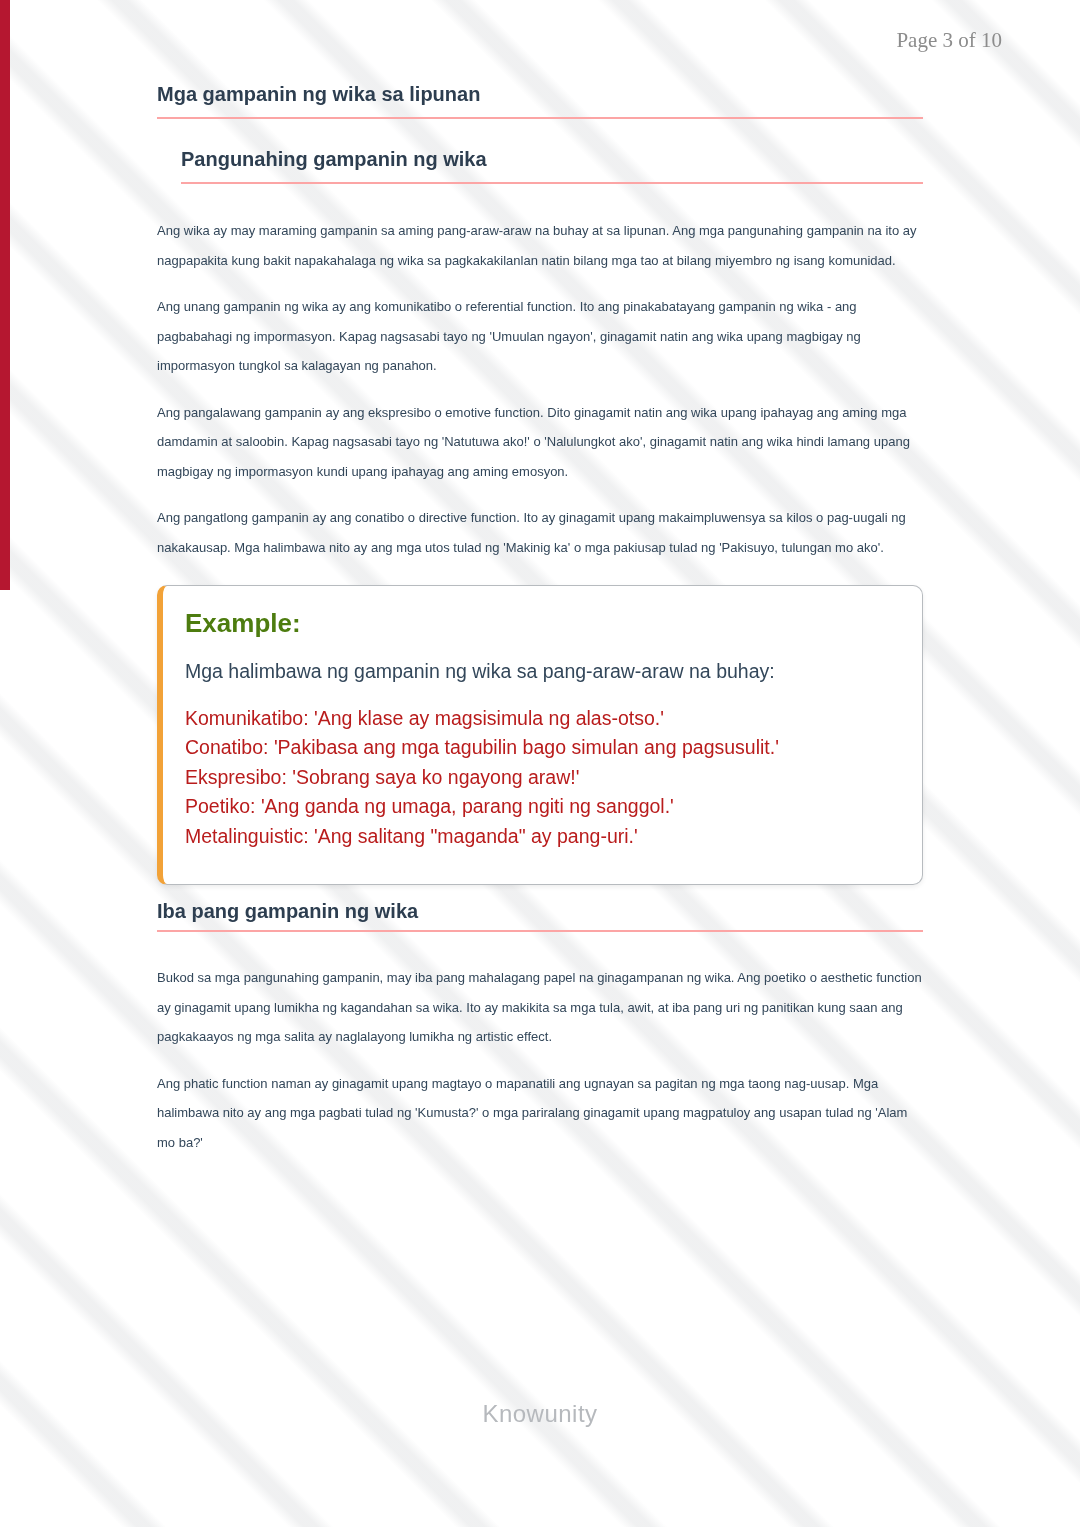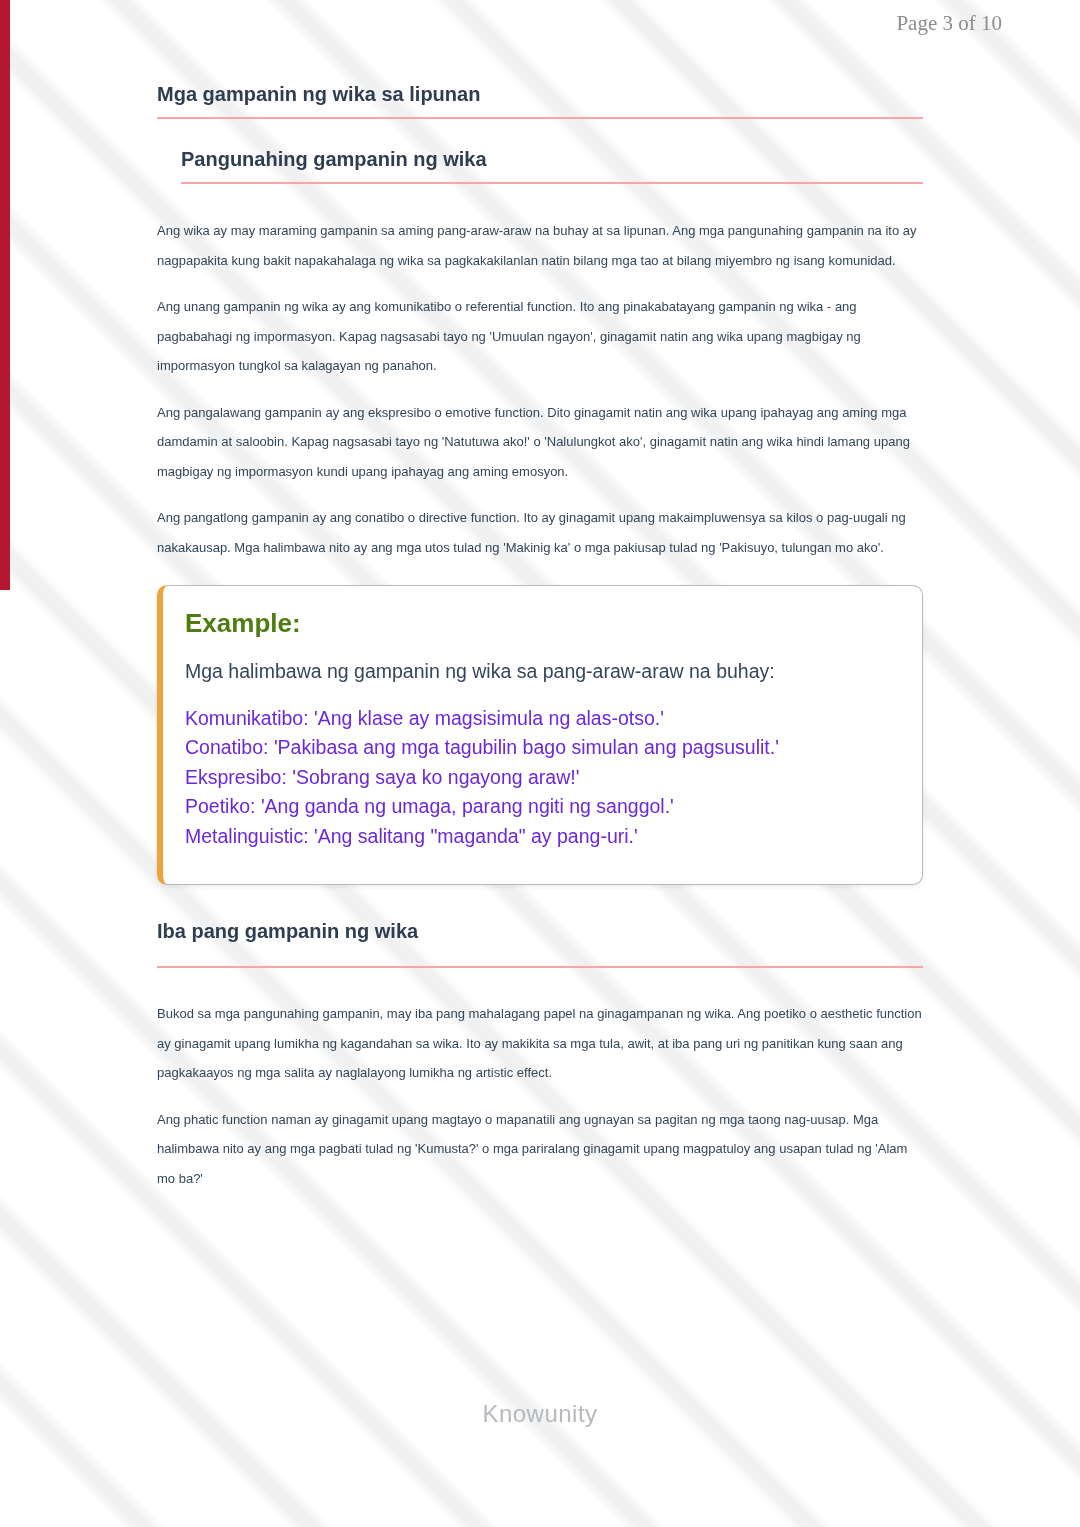--- a/index.html
+++ b/index.html
@@ -20,37 +20,37 @@
       rgba(118,124,132,0.11) 107px,
       rgba(0,0,0,0) 118px
     );
     pointer-events:none;
   }
   .accent-bar{
     position:absolute;left:0;top:0;
     width:10px;height:590px;
   }
   .page-number{
-    position:absolute;top:11px;right:78px;
+    position:absolute;top:28px;right:78px;
     font-family:"Liberation Serif","DejaVu Serif",serif;
     font-size:21px;color:#8c8c8c;
   }
   .content{
     position:absolute;left:157px;top:0;width:766px;
   }
   .heading{
     font-size:20px;font-weight:700;color:#2d3e50;
     line-height:22px;
     padding-bottom:12px;
     border-bottom:2px solid #fca5a5;
     margin:0;
   }
   .h1{margin-top:83px;}
   .h2{margin-top:29px;margin-left:24px;}
-  .h3{margin-top:35px;padding-bottom:24px;}
+  .h3{margin-top:15px;padding-bottom:8px;}
   .content p{
     margin:17px 0 0 0;
     font-size:13px;line-height:29.5px;color:#33475a;
   }
   .content p.first-after-rule{margin-top:32px;}
   .content p.after-h3{margin-top:31px;}
   .example-box{
     position:relative;
     margin-top:23px;
     background:#ffffff;
@@ -62,21 +62,21 @@
   }
   .example-title{
     font-size:26px;font-weight:700;color:#4d7c0f;line-height:24px;
   }
   .example-intro{
     margin-top:22px;
     font-size:19.5px;line-height:29.5px;color:#33475a;
   }
   .example-items{margin-top:17px;}
   .example-item{
-    font-size:19.5px;line-height:29.5px;color:#6d28d9;
+    font-size:19.5px;line-height:29.5px;color:#b91c1c;
   }
   .footer{
     position:absolute;top:1399px;left:0;width:100%;
     text-align:center;
     font-size:24px;line-height:30px;color:#b6b9bd;
     letter-spacing:0.5px;
   }
 </style>
 </head>
 <body>

